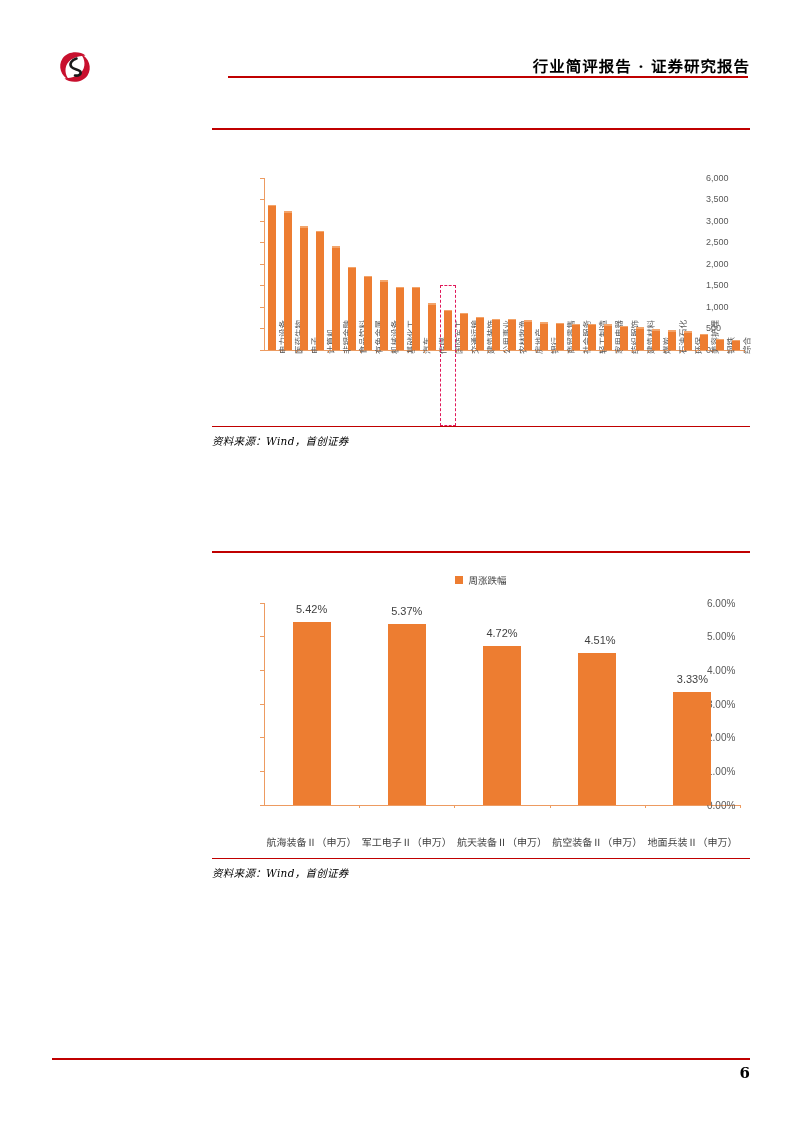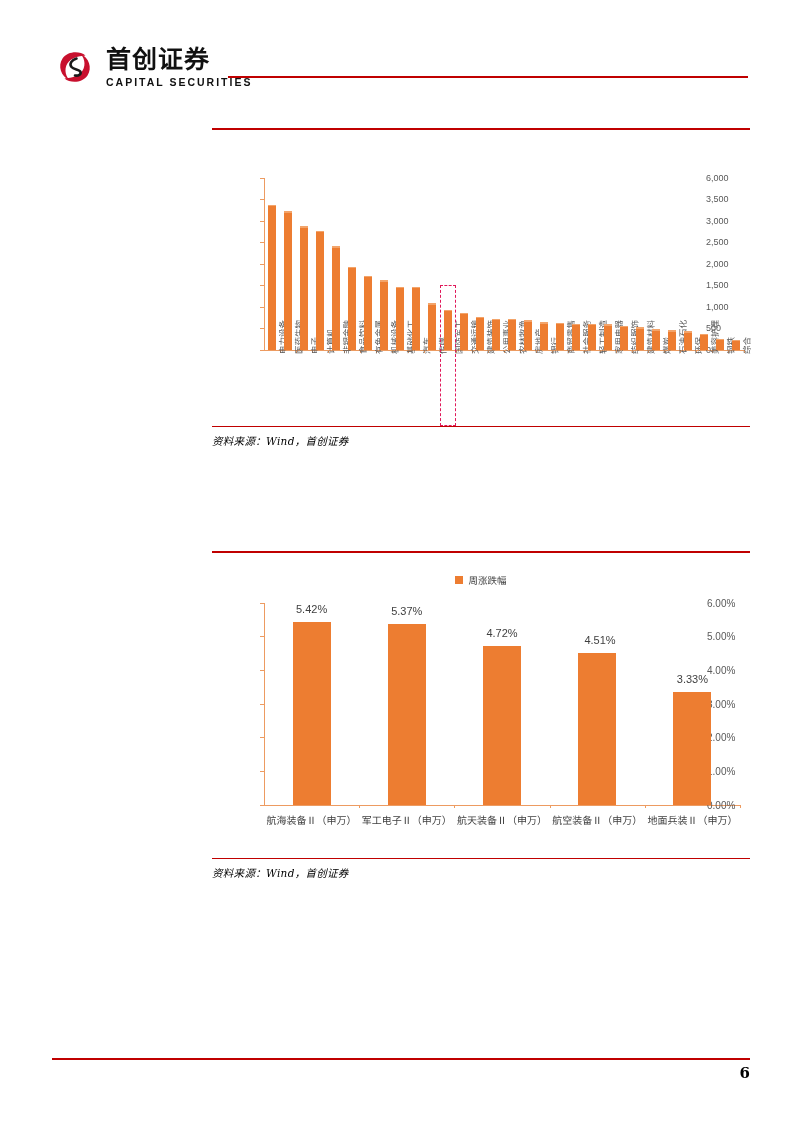--- a/index.html
+++ b/index.html
@@ -203,20 +203,21 @@
   }
 
   
   .xlabel-h {
     position: absolute;
     transform: translateX(-50%);
     font-family: Liberation Sans, sans-serif;
     font-size: 10px;
     color: #3f3f3f;
     white-space: nowrap;
+    margin-top: 22px;
   }
   .datalabel {
     position: absolute;
     transform: translateX(-50%);
     font-family: "Liberation Sans", sans-serif;
     font-size: 11px;
     color: #3f3f3f;
     white-space: nowrap;
   }
 
@@ -261,26 +262,23 @@
       <div class="logo-mark">
         <svg width="46" height="46" viewBox="0 0 46 46" aria-hidden="true">
           <path d="M33.5 11.5 C27.5 6.5, 15.5 7.0, 10.5 14.5 C5.5 22.0, 9.0 32.5, 17.5 36.0
                    C12.5 31.0, 12.0 22.5, 17.0 17.5 C22.0 12.5, 29.5 12.0, 33.5 11.5 Z" fill="#c8102e"></path>
           <path d="M12.5 34.5 C18.5 39.5, 30.5 39.0, 35.5 31.5 C40.5 24.0, 37.0 13.5, 28.5 10.0
                    C33.5 15.0, 34.0 23.5, 29.0 28.5 C24.0 33.5, 16.5 34.0, 12.5 34.5 Z" fill="#c8102e"></path>
           <path d="M24.5 14.5 C19.5 16.0, 17.0 20.0, 19.5 23.0 C22.0 26.0, 27.5 25.0, 28.5 28.0
                    C29.3 30.5, 26.5 32.0, 23.0 31.5" fill="none" stroke="#1a1a1a" stroke-width="2.6" stroke-linecap="round"></path>
         </svg>
       </div>
-      <div class="logo-text-block">
-        <span class="logo-cn">首创证券</span>
-        <span class="logo-en">CAPITAL SECURITIES</span>
-      </div>
     </div>
     <div class="header-rule"></div>
+    <div class="header-title">行业简评报告 · 证券研究报告</div>
   </div>
 
   <div class="figure" id="fig2" style="top:128px;">
     <div class="fig-rule"></div>
     <div class="fig-body" id="fig2-body" style="height:296px;">
       <div class="plot" id="plot1" style="position:absolute;left:0;top:44px;width:538px;height:252px;">
           <div class="axis-line-y" style="left: 52px; top: 4px; height: 172px;"></div>
           <div class="axis-line-x" style="left: 52px; top: 176px; width: 480px;"></div>
           <div class="ytick" style="top: 176px; width: 44px;">0</div>
           <div class="ytick-mark" style="left: 48px; top: 176px;"></div>

